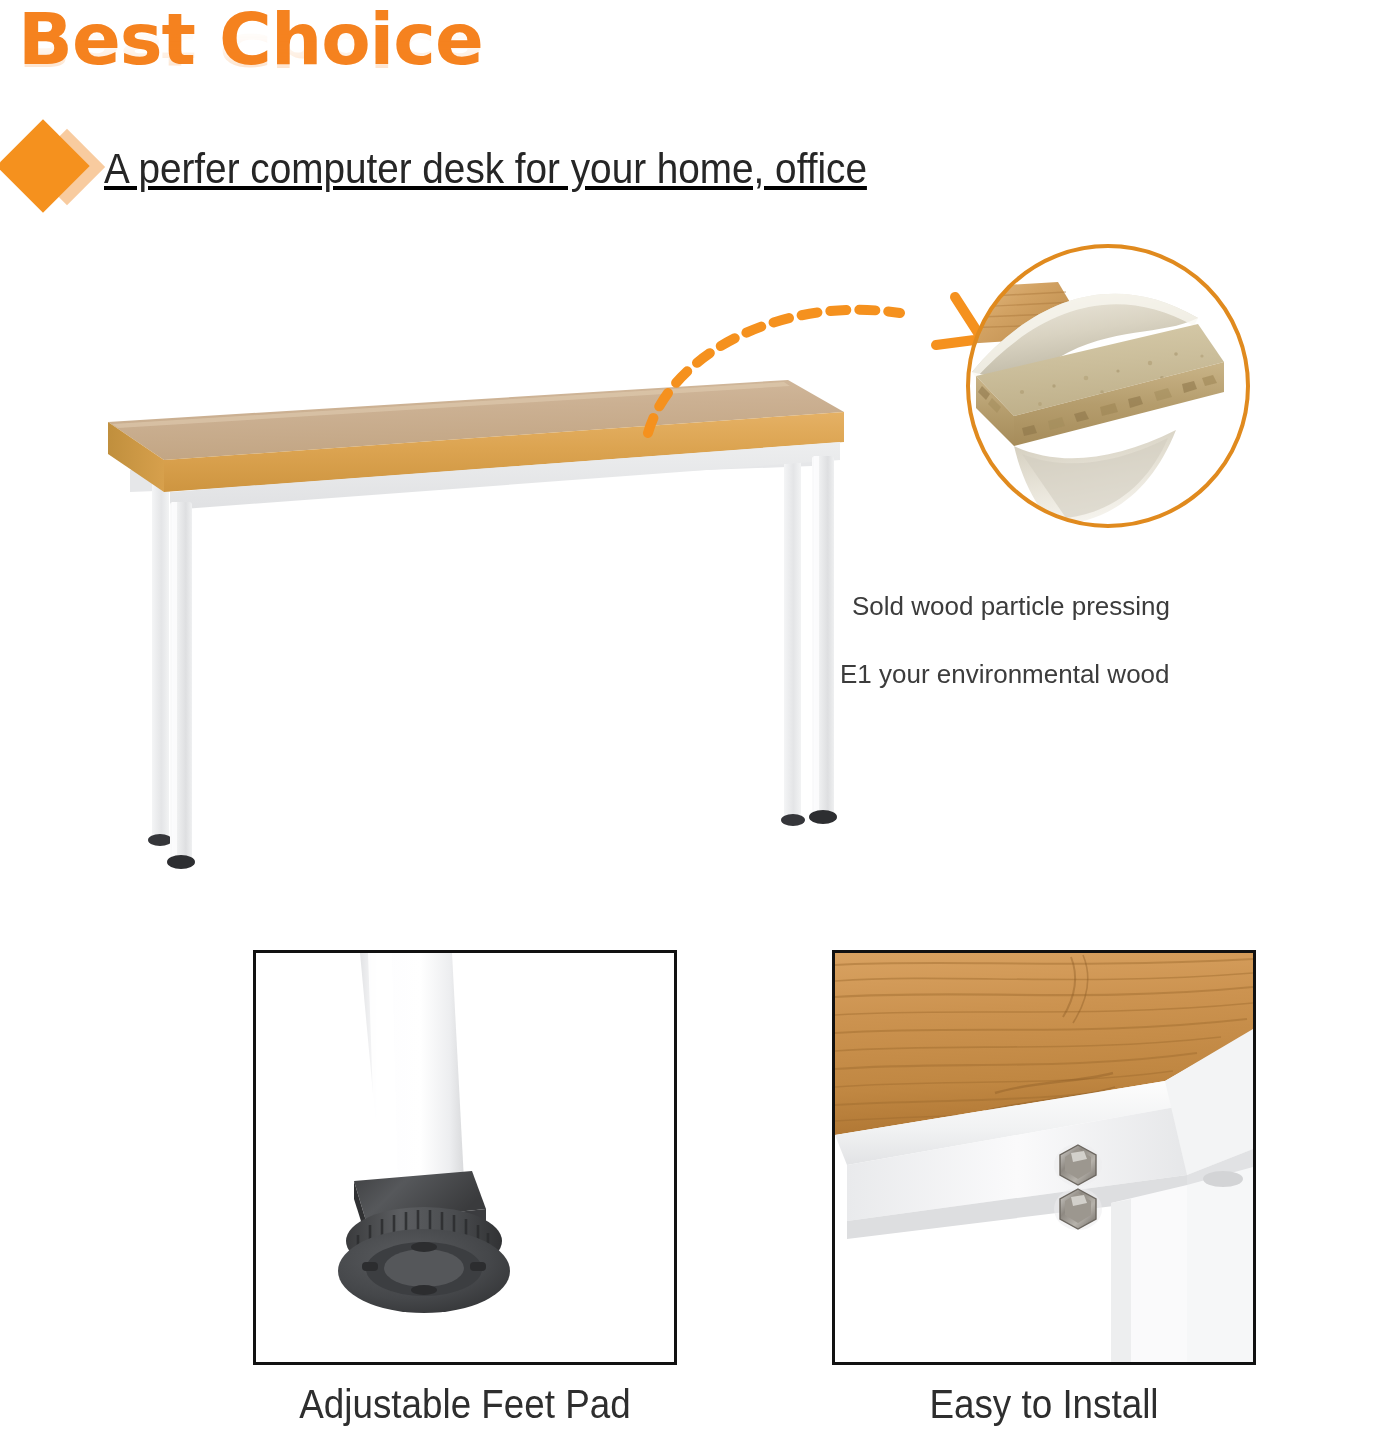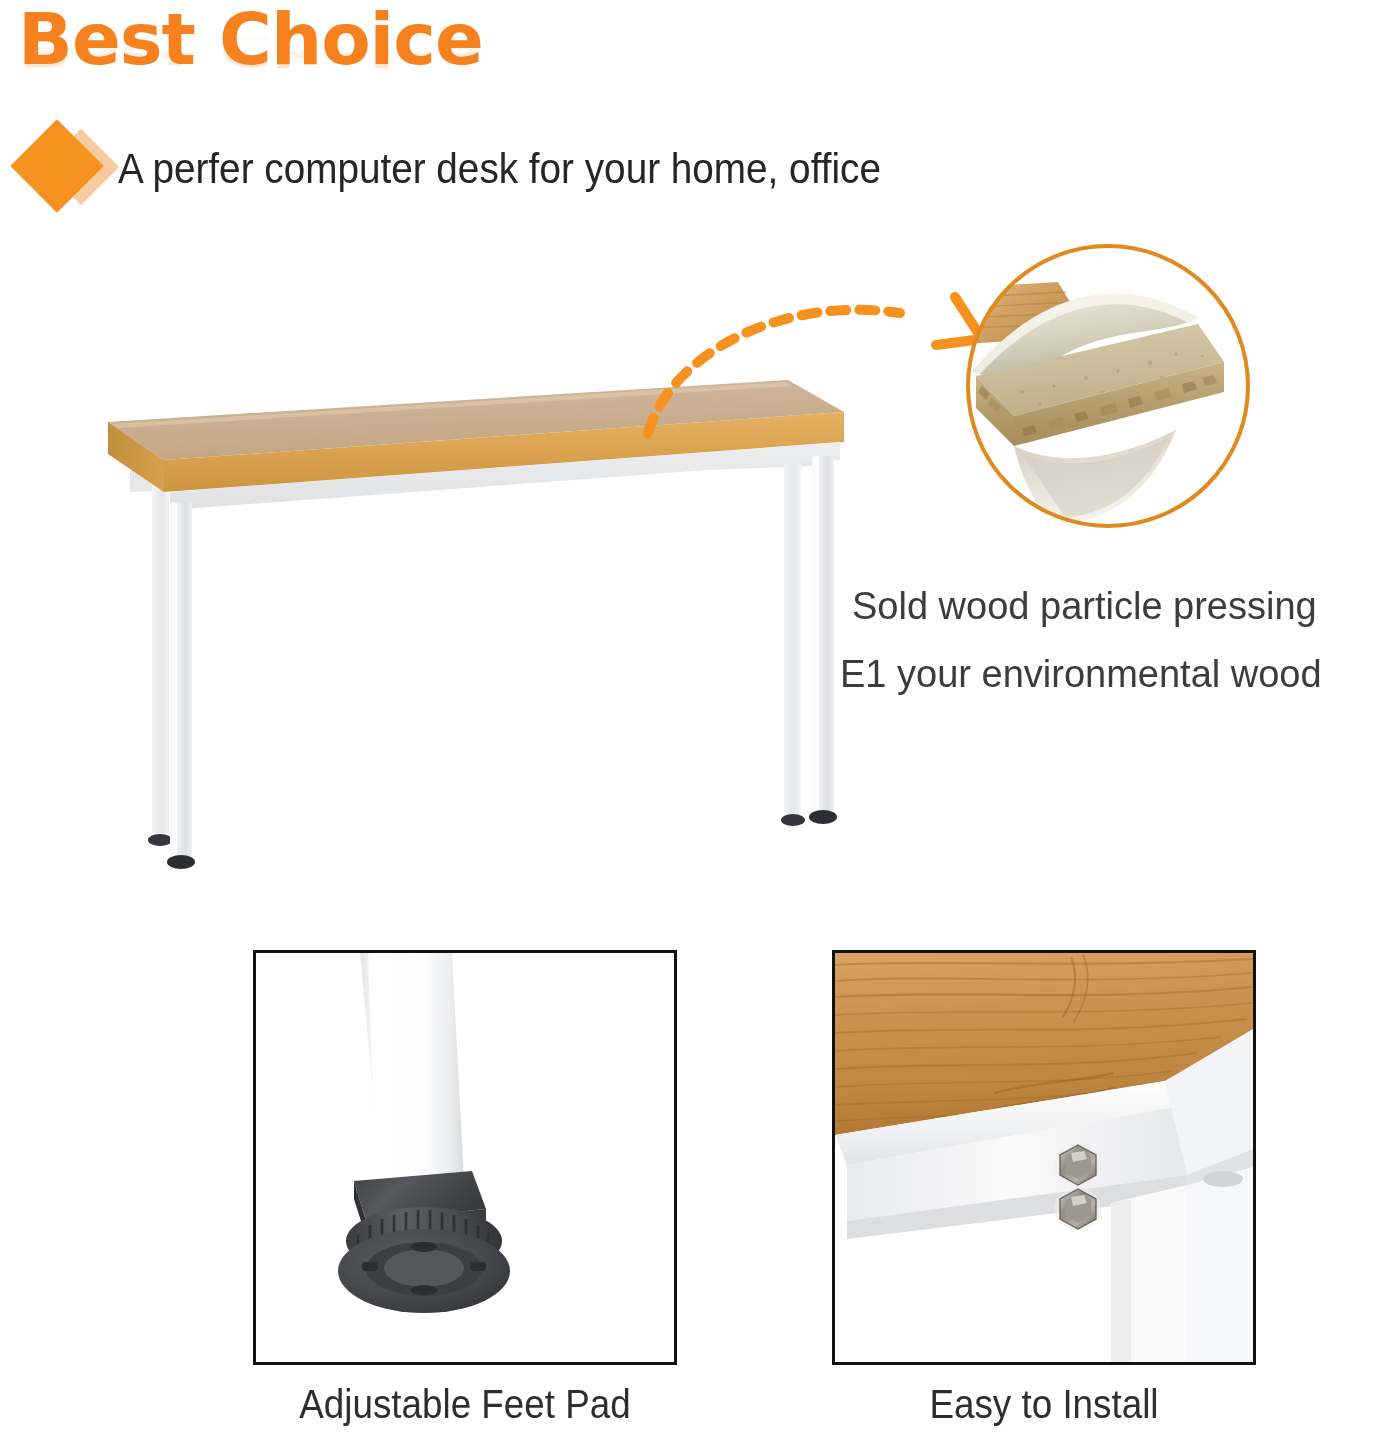--- a/index.html
+++ b/index.html
@@ -54,26 +54,27 @@
     opacity: 0.30;
     -webkit-mask-image: linear-gradient(to top, rgba(0,0,0,0) 0%, rgba(0,0,0,0.18) 42%, rgba(0,0,0,0.85) 100%);
     mask-image: linear-gradient(to top, rgba(0,0,0,0) 0%, rgba(0,0,0,0.18) 42%, rgba(0,0,0,0.85) 100%);
     filter: blur(0.6px);
     pointer-events: none;
   }
 
   
   #subtitle-row {
     position: absolute;
-    left: 14px;
+    left: 0;
     top: 118px;
     width: 1260px;
     height: 100px;
     display: flex;
     align-items: center;
+    text-decoration: underline;
   }
 
   .diamond-wrap {
     position: relative;
     width: 96px;
     height: 96px;
     flex: 0 0 96px;
   }
   .diamond-back {
     position: absolute;
@@ -135,21 +136,21 @@
 
   
   #material-text {
     position: absolute;
     left: 840px;
     top: 572px;
     width: 550px;
   }
   .material-line {
     font-family: "Liberation Sans", sans-serif;
-    font-size: 38px;
+    font-size: 26px;
     line-height: 68px;
     color: #3c3c3c;
     white-space: nowrap;
   }
   .material-line.indent { padding-left: 12px; }
 
   
   #panels {
     position: absolute;
     left: 0;

